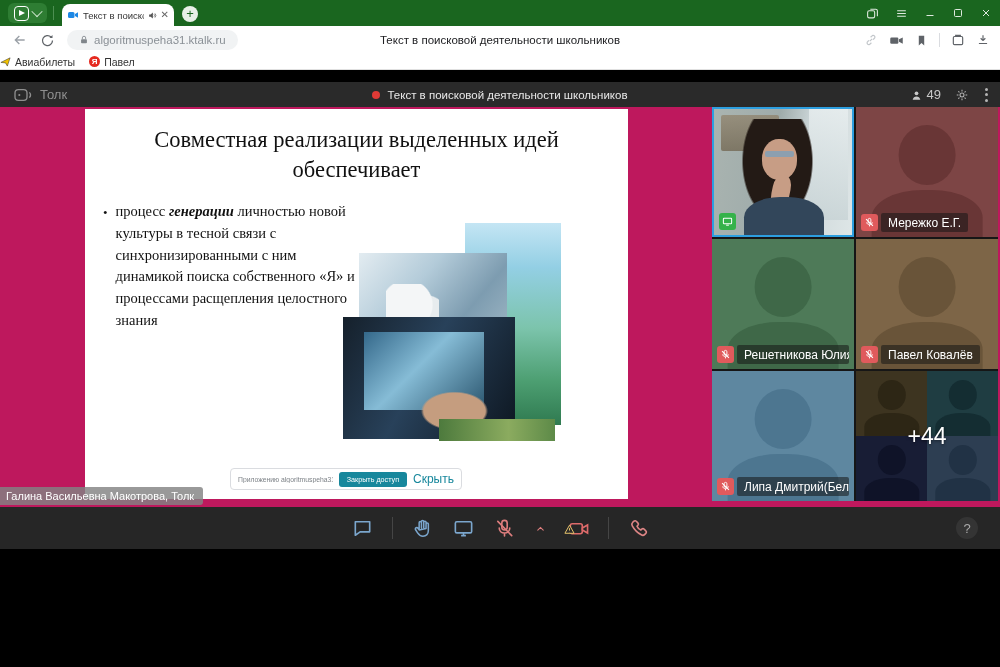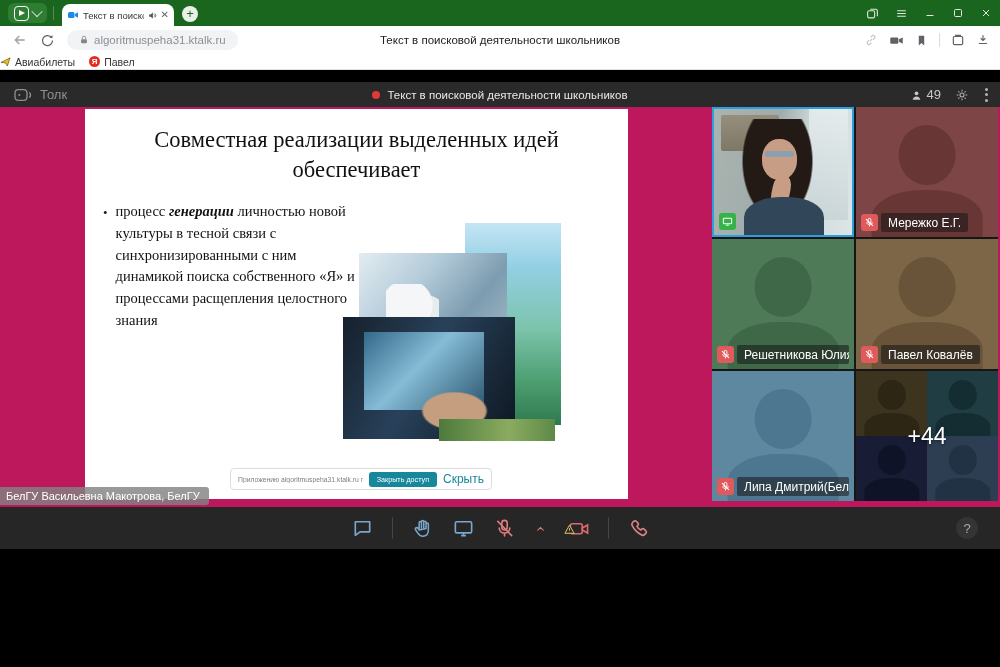--- a/index.html
+++ b/index.html
@@ -53,21 +53,21 @@
 
   .collage { position:absolute; left:258px; top:114px; width:220px; height:218px; }
   .c-city { position:absolute; left:122px; top:0; width:96px; height:202px; background:linear-gradient(180deg,#c4e5f4 0%,#93cfe4 22%,#7cc4ac 52%,#4d9f72 78%,#2f7a50 100%); }
   .c-lab { position:absolute; left:16px; top:30px; width:148px; height:112px; background:linear-gradient(130deg,#e3ecf1 0%,#b3cbd9 35%,#7d9cb0 65%,#a9bfcb 100%); }
   .c-lab::after { content:''; position:absolute; left:18%; top:28%; width:36%; height:46%; background:radial-gradient(ellipse at 40% 40%, #f4f6f7 0 55%, transparent 58%), radial-gradient(ellipse at 70% 60%, #e7ecee 0 45%, transparent 48%); }
   .c-tablet { position:absolute; left:0; top:94px; width:172px; height:122px; background:linear-gradient(118deg,#15202b 0%,#28415a 45%,#0d1620 100%); }
   .c-screen { position:absolute; left:12%; top:12%; width:70%; height:64%; background:linear-gradient(135deg,#34688a 0%,#86bcd6 45%,#2b566f 100%); }
   .c-hand { position:absolute; left:42%; top:58%; width:46%; height:38%; background:radial-gradient(ellipse at 50% 50%, #c59d7f 0 55%, transparent 60%); }
   .c-strip { position:absolute; left:96px; top:196px; width:116px; height:22px; background:linear-gradient(90deg,#4d7a3d,#8bab5f 60%,#5d8a48); }
 
-  .sharebar { position:absolute; left:145px; top:359px; width:262px; height:22px; background:#fff; border:1px solid #dadce0; border-radius:4px; display:flex; align-items:center; gap:6px; padding:8px 7px; }
+  .sharebar { position:absolute; left:145px; top:359px; width:232px; height:22px; background:#fff; border:1px solid #dadce0; border-radius:4px; display:flex; align-items:center; gap:6px; padding:8px 7px; }
   .sharebar-msg { font-size:6.8px; color:#7d8287; white-space:nowrap; overflow:hidden; }
   .share-stop { background:#17879c; color:#fff; font-size:7.2px; border:none; border-radius:3px; padding:3px 8px; white-space:nowrap; }
   .share-hide { font-size:12px; color:#17879c; white-space:nowrap;text-align:right; }
 
   .presenter-chip { position:absolute; left:0; bottom:2px; background:rgba(130,130,130,0.82); color:#fff; font-size:11px; padding:3px 9px 3px 6px; border-radius:0 3px 3px 0; }
 
   
   .people { position:absolute; left:712px; top:0; width:286px; height:394px; display:grid; grid-template-columns:1fr 1fr; grid-template-rows:1fr 1fr 1fr; gap:2px; background:#161616; }
   .tile { position:relative; overflow:hidden; }
   .tile.speaker { border:2px solid #2d9fe0; }
@@ -270,21 +270,21 @@
       </div>
       <div class="c-strip"></div>
     </div>
     <div class="sharebar">
       <span class="sharebar-msg">Приложению algoritmuspeha31.ktalk.ru предоставлен доступ к вашему экрану.</span>
       <button class="share-stop">Закрыть доступ</button>
       <span class="share-hide">Скрыть</span>
     </div>
   </div>
 
-  <div class="presenter-chip">БелГУ Васильевна Макотрова, БелГУ</div>
+  <div class="presenter-chip">Галина Васильевна Макотрова, Толк</div>
 
   <div class="people">
 
     <div class="tile speaker">
       <div class="photo">
         <div class="ph-shelf"></div>
           <div class="ph-window"></div>
           <div class="ph-hair"></div>
         <div class="ph-face"></div>
           <div class="ph-glasses"></div>

